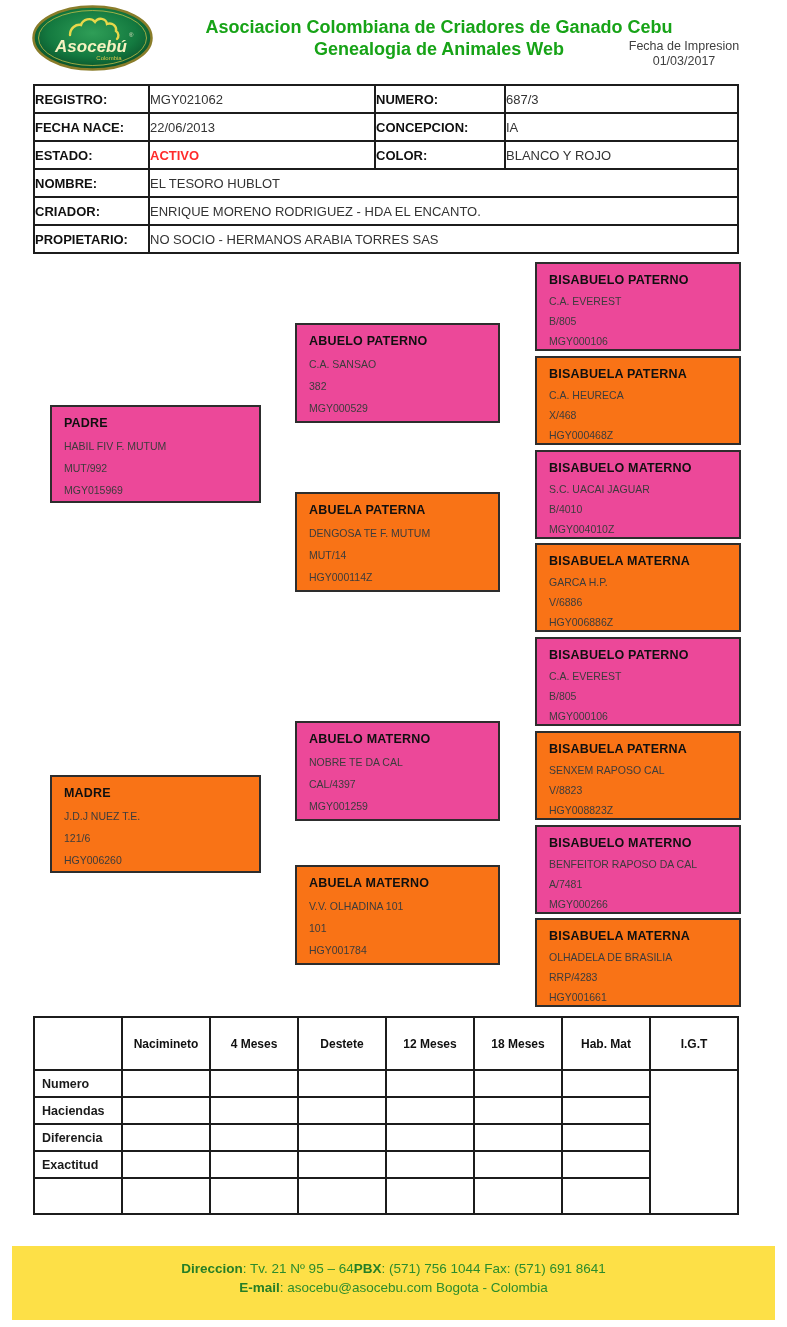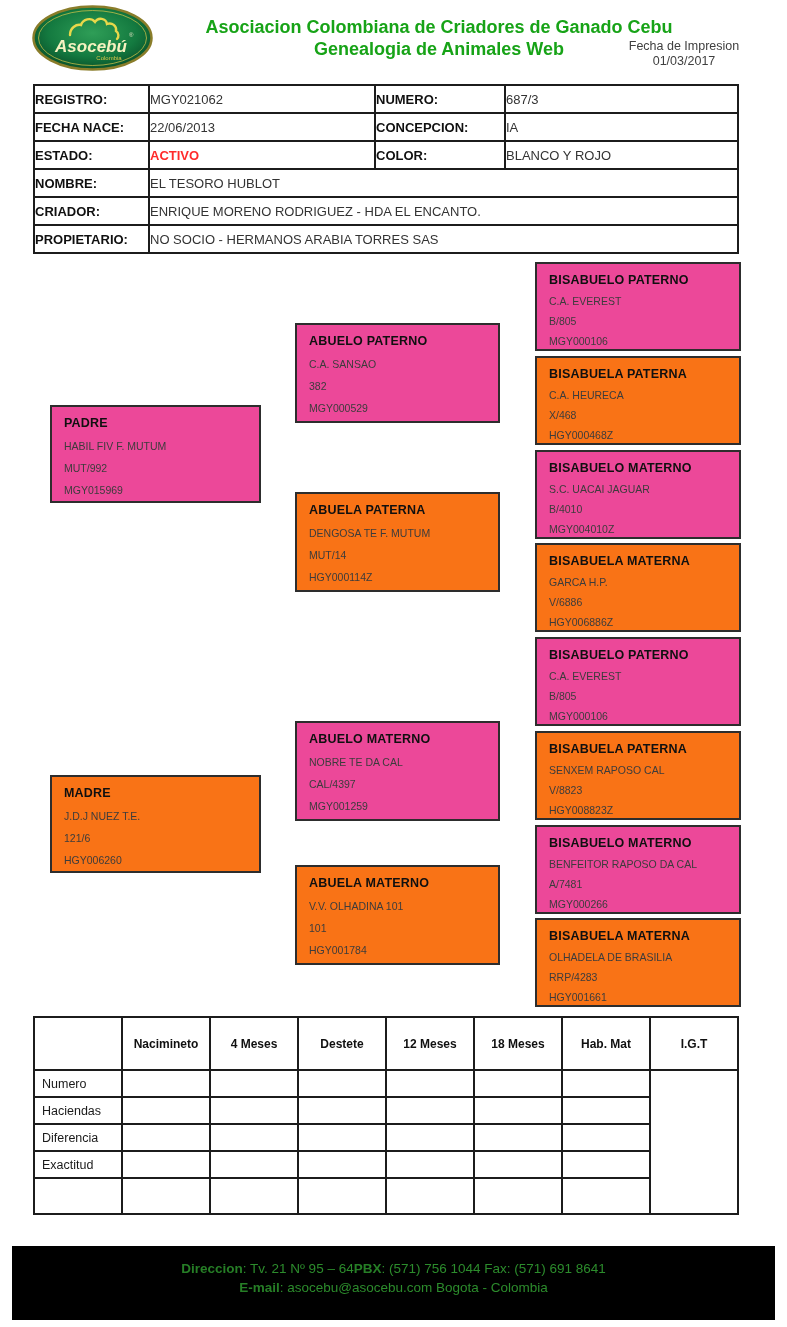--- a/index.html
+++ b/index.html
@@ -43,26 +43,26 @@
   .b-b7{left:535px;top:825px;width:206px;height:89px;}
   .b-b8{left:535px;top:918px;width:206px;height:89px;}
   .b-b1 .ln,.b-b2 .ln,.b-b3 .ln,.b-b4 .ln,.b-b5 .ln,.b-b6 .ln,.b-b7 .ln,.b-b8 .ln{margin-top:8px;}
 
   
   .stats-table{position:absolute;left:33px;top:1016px;width:706px;
                border-collapse:collapse;table-layout:fixed;}
   .stats-table th,.stats-table td{border:2px solid #1c1c1c;overflow:hidden;}
   .stats-table th{height:21px;font-size:12px;font-weight:bold;color:#101010;
                   text-align:center;padding:15px 2px;}
-  .stats-table td{height:23px;font-size:12.5px;color:#1a1a1a;padding:1px 7px;}
+  .stats-table td{height:23px;font-size:12.5px;color:#1a1a1a;padding:1px 7px;font-weight:bold;}
   .stats-table tr.tall td{height:32px;}
 
   
   .footer{position:absolute;left:12px;top:1246px;width:763px;height:74px;
-          background:#000000;text-align:center;box-sizing:border-box;padding-top:13px;}
+          background:#fde047;text-align:center;box-sizing:border-box;padding-top:13px;}
   .footer .fl{font-size:13.5px;line-height:19px;color:#2c8c2c;}
   .footer b{color:#267e26;}
 </style>
 </head>
 <body>
 
 <div class="page">
 
   <svg class="logo" viewBox="0 0 125 68">
     <defs>

